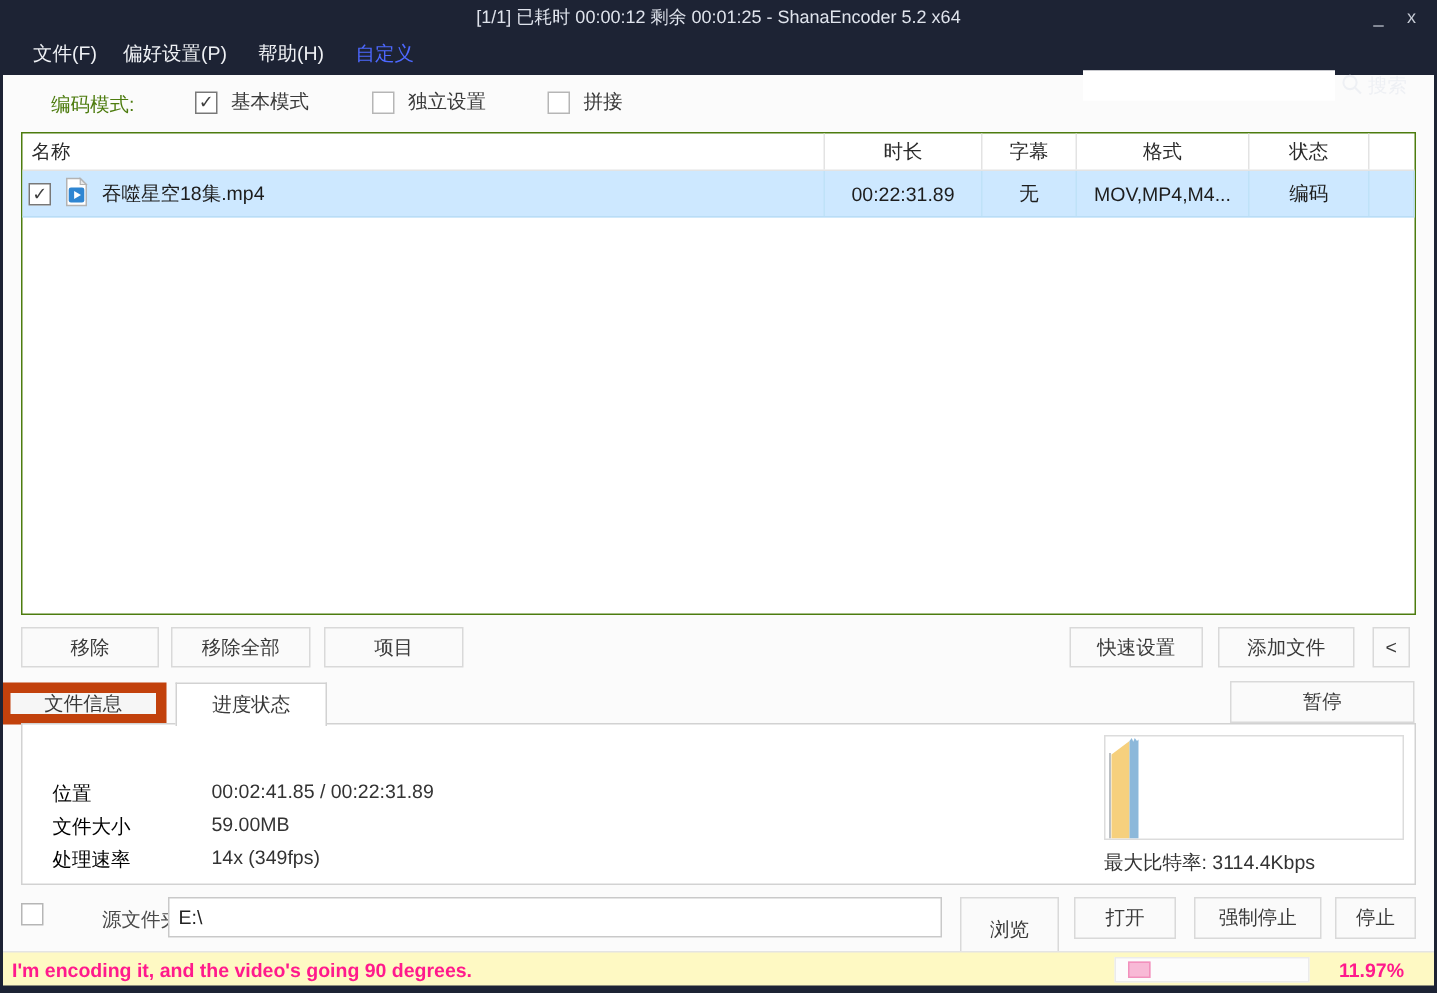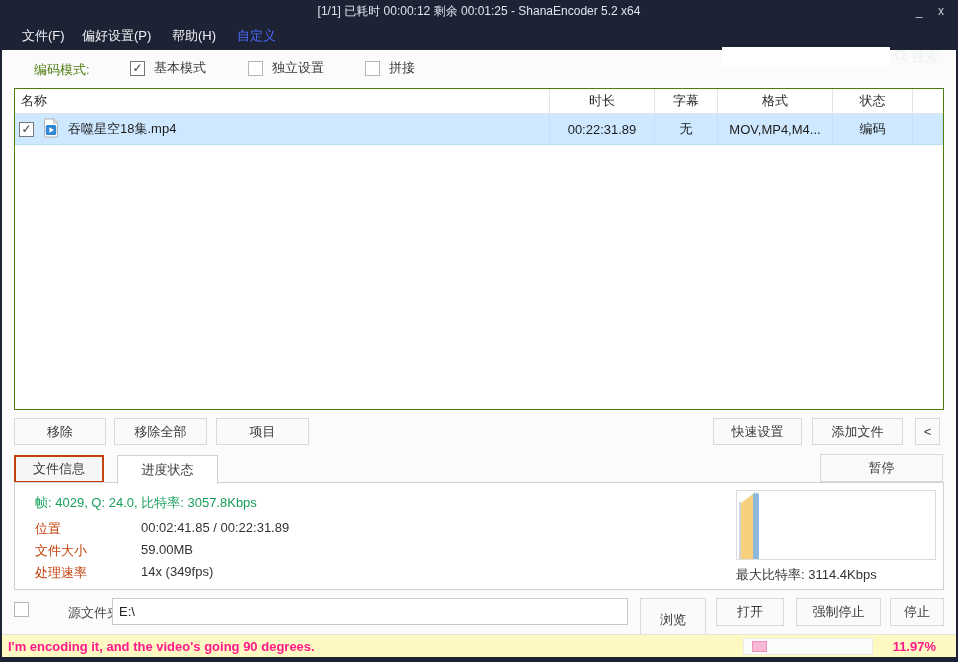--- a/index.html
+++ b/index.html
@@ -65,29 +65,29 @@
   #btn-remove-all { left:114px; top:418px; width:93px; }
   #btn-project { left:216px; top:418px; width:93px; }
   #btn-quick { left:713px; top:418px; width:89px; }
   #btn-add { left:812px; top:418px; width:91px; }
   #btn-collapse { left:915px; top:418px; width:25px; }
   #btn-pause { left:820px; top:454px; width:123px; height:28px; }
 
   
   .tab { position:absolute; top:455px; height:28px; display:flex; align-items:center;
          justify-content:center; font-size:13px; color:#3a3a3a; cursor:default; }
-  #tab-file-info { left:14px; width:90px; background:#f6f6f6; border:2px solid #c2410c; }
+  #tab-file-info { left:0; width:111px; background:#f6f6f6; border:7px solid #c2410c; }
   #tab-progress { left:117px; width:101px; background:#fff; border:1px solid #d2d2d2;
                   border-bottom:none; height:29px; z-index:2; }
 
   
   #progress-panel { position:absolute; left:14px; top:482px; width:930px; height:108px;
                     background:#fff; border:1px solid #d2d2d2; }
   #stats-line { position:absolute; left:20px; top:11px; font-size:13px; color:#18a05c; }
-  .stat-label { position:absolute; left:20px; font-size:13px; color:#c2410c; }
+  .stat-label { position:absolute; left:20px; font-size:13px; color:#000000; }
   .stat-value { position:absolute; left:126px; font-size:13px; color:#333; }
   .srow0 { top:37px; } .srow1 { top:59px; } .srow2 { top:81px; }
   #bitrate-chart { position:absolute; left:721px; top:7px; width:200px; height:70px;
                    background:#fff; border:1px solid #dcdcdc; }
   #max-bitrate { position:absolute; left:721px; top:83px; font-size:13px; color:#333; }
 
   
   #source-cb { position:absolute; left:14px; top:602px; }
   #source-label { position:absolute; left:36px; top:604px; font-size:13px; color:#4a4a4a;margin-left:32px; }
   #path-input { position:absolute; left:112px; top:598px; width:516px; height:27px;
@@ -188,21 +188,20 @@
   <div id="btn-project" class="btn">项目</div>
   <div id="btn-quick" class="btn">快速设置</div>
   <div id="btn-add" class="btn">添加文件</div>
   <div id="btn-collapse" class="btn">&lt;</div>
 
   <div id="tab-file-info" class="tab">文件信息</div>
   <div id="tab-progress" class="tab">进度状态</div>
   <div id="btn-pause" class="btn">暂停</div>
 
   <div id="progress-panel">
-    <span id="stats-line">帧: 4029, Q: 24.0, 比特率: 3057.8Kbps</span>
     <span class="stat-label srow0">位置</span>
     <span class="stat-value srow0">00:02:41.85 / 00:22:31.89</span>
     <span class="stat-label srow1">文件大小</span>
     <span class="stat-value srow1">59.00MB</span>
     <span class="stat-label srow2">处理速率</span>
     <span class="stat-value srow2">14x (349fps)</span>
     <div id="bitrate-chart">
       <svg width="198" height="68" viewBox="0 0 198 68">
         <line x1="3" y1="11" x2="3" y2="68" stroke="#a6abb1" stroke-width="1"></line>
         <polygon points="4,12 16,3 16,68 4,68" fill="#f6d07d"></polygon>

